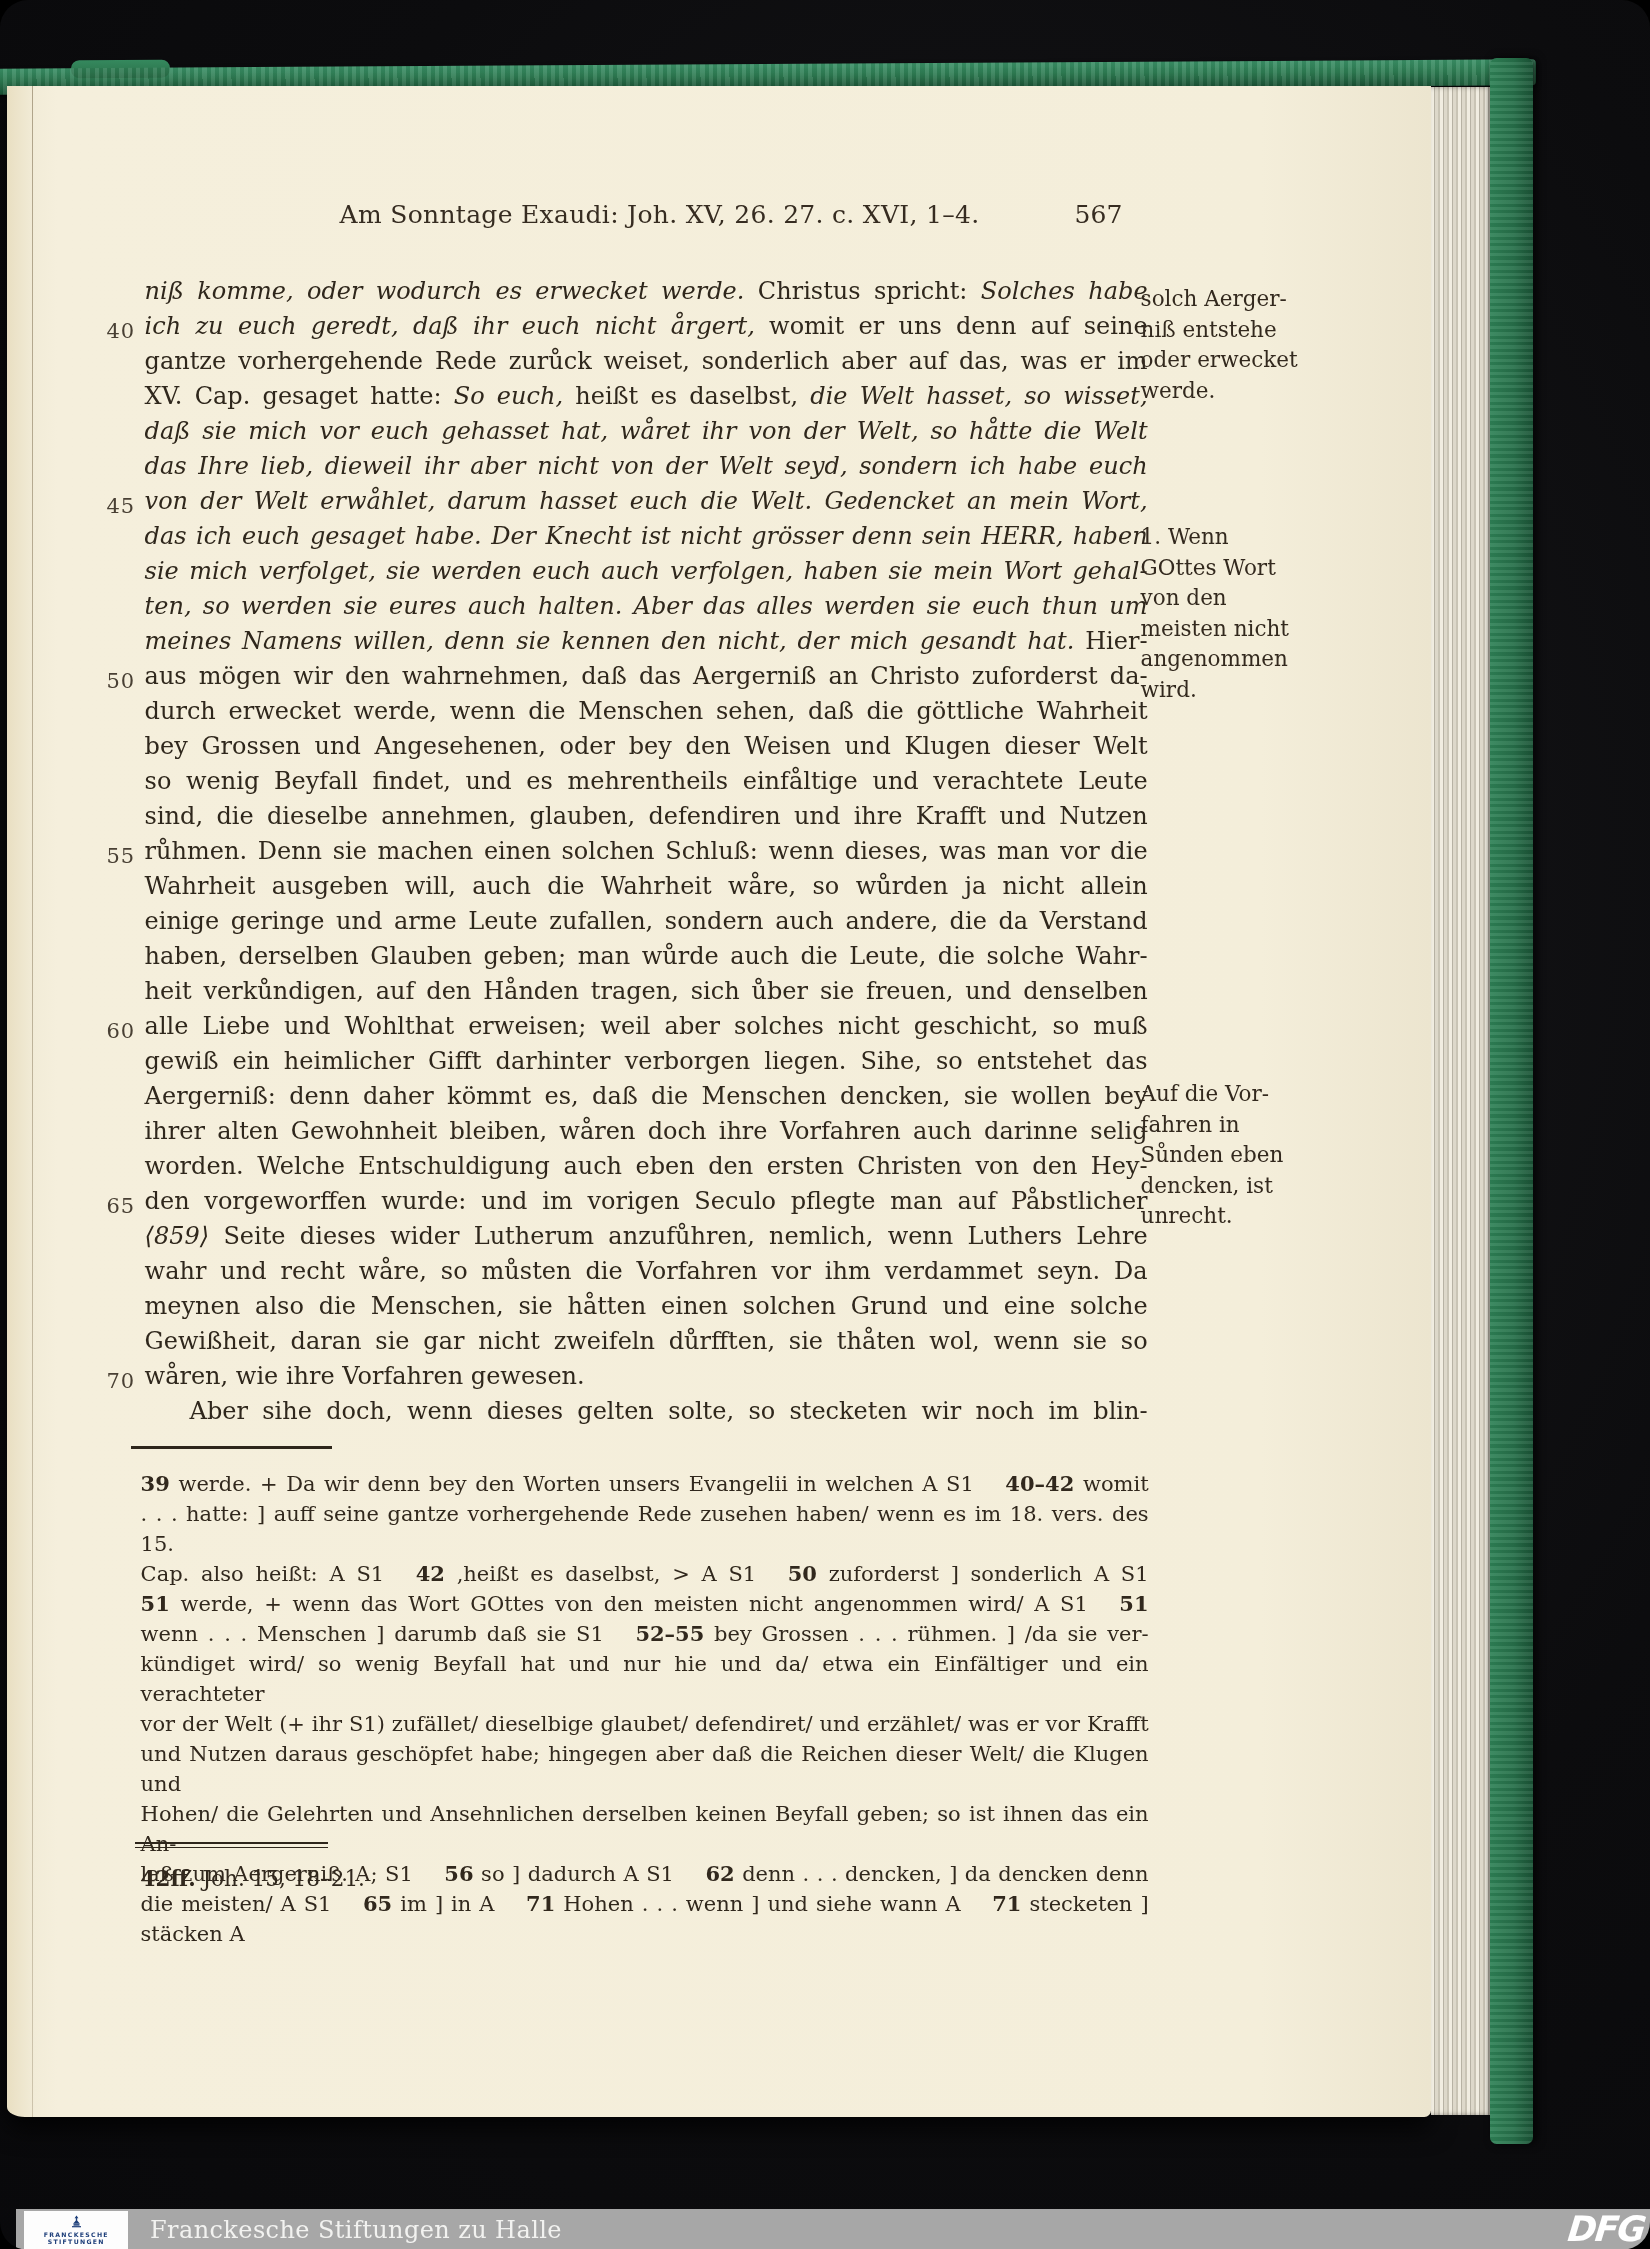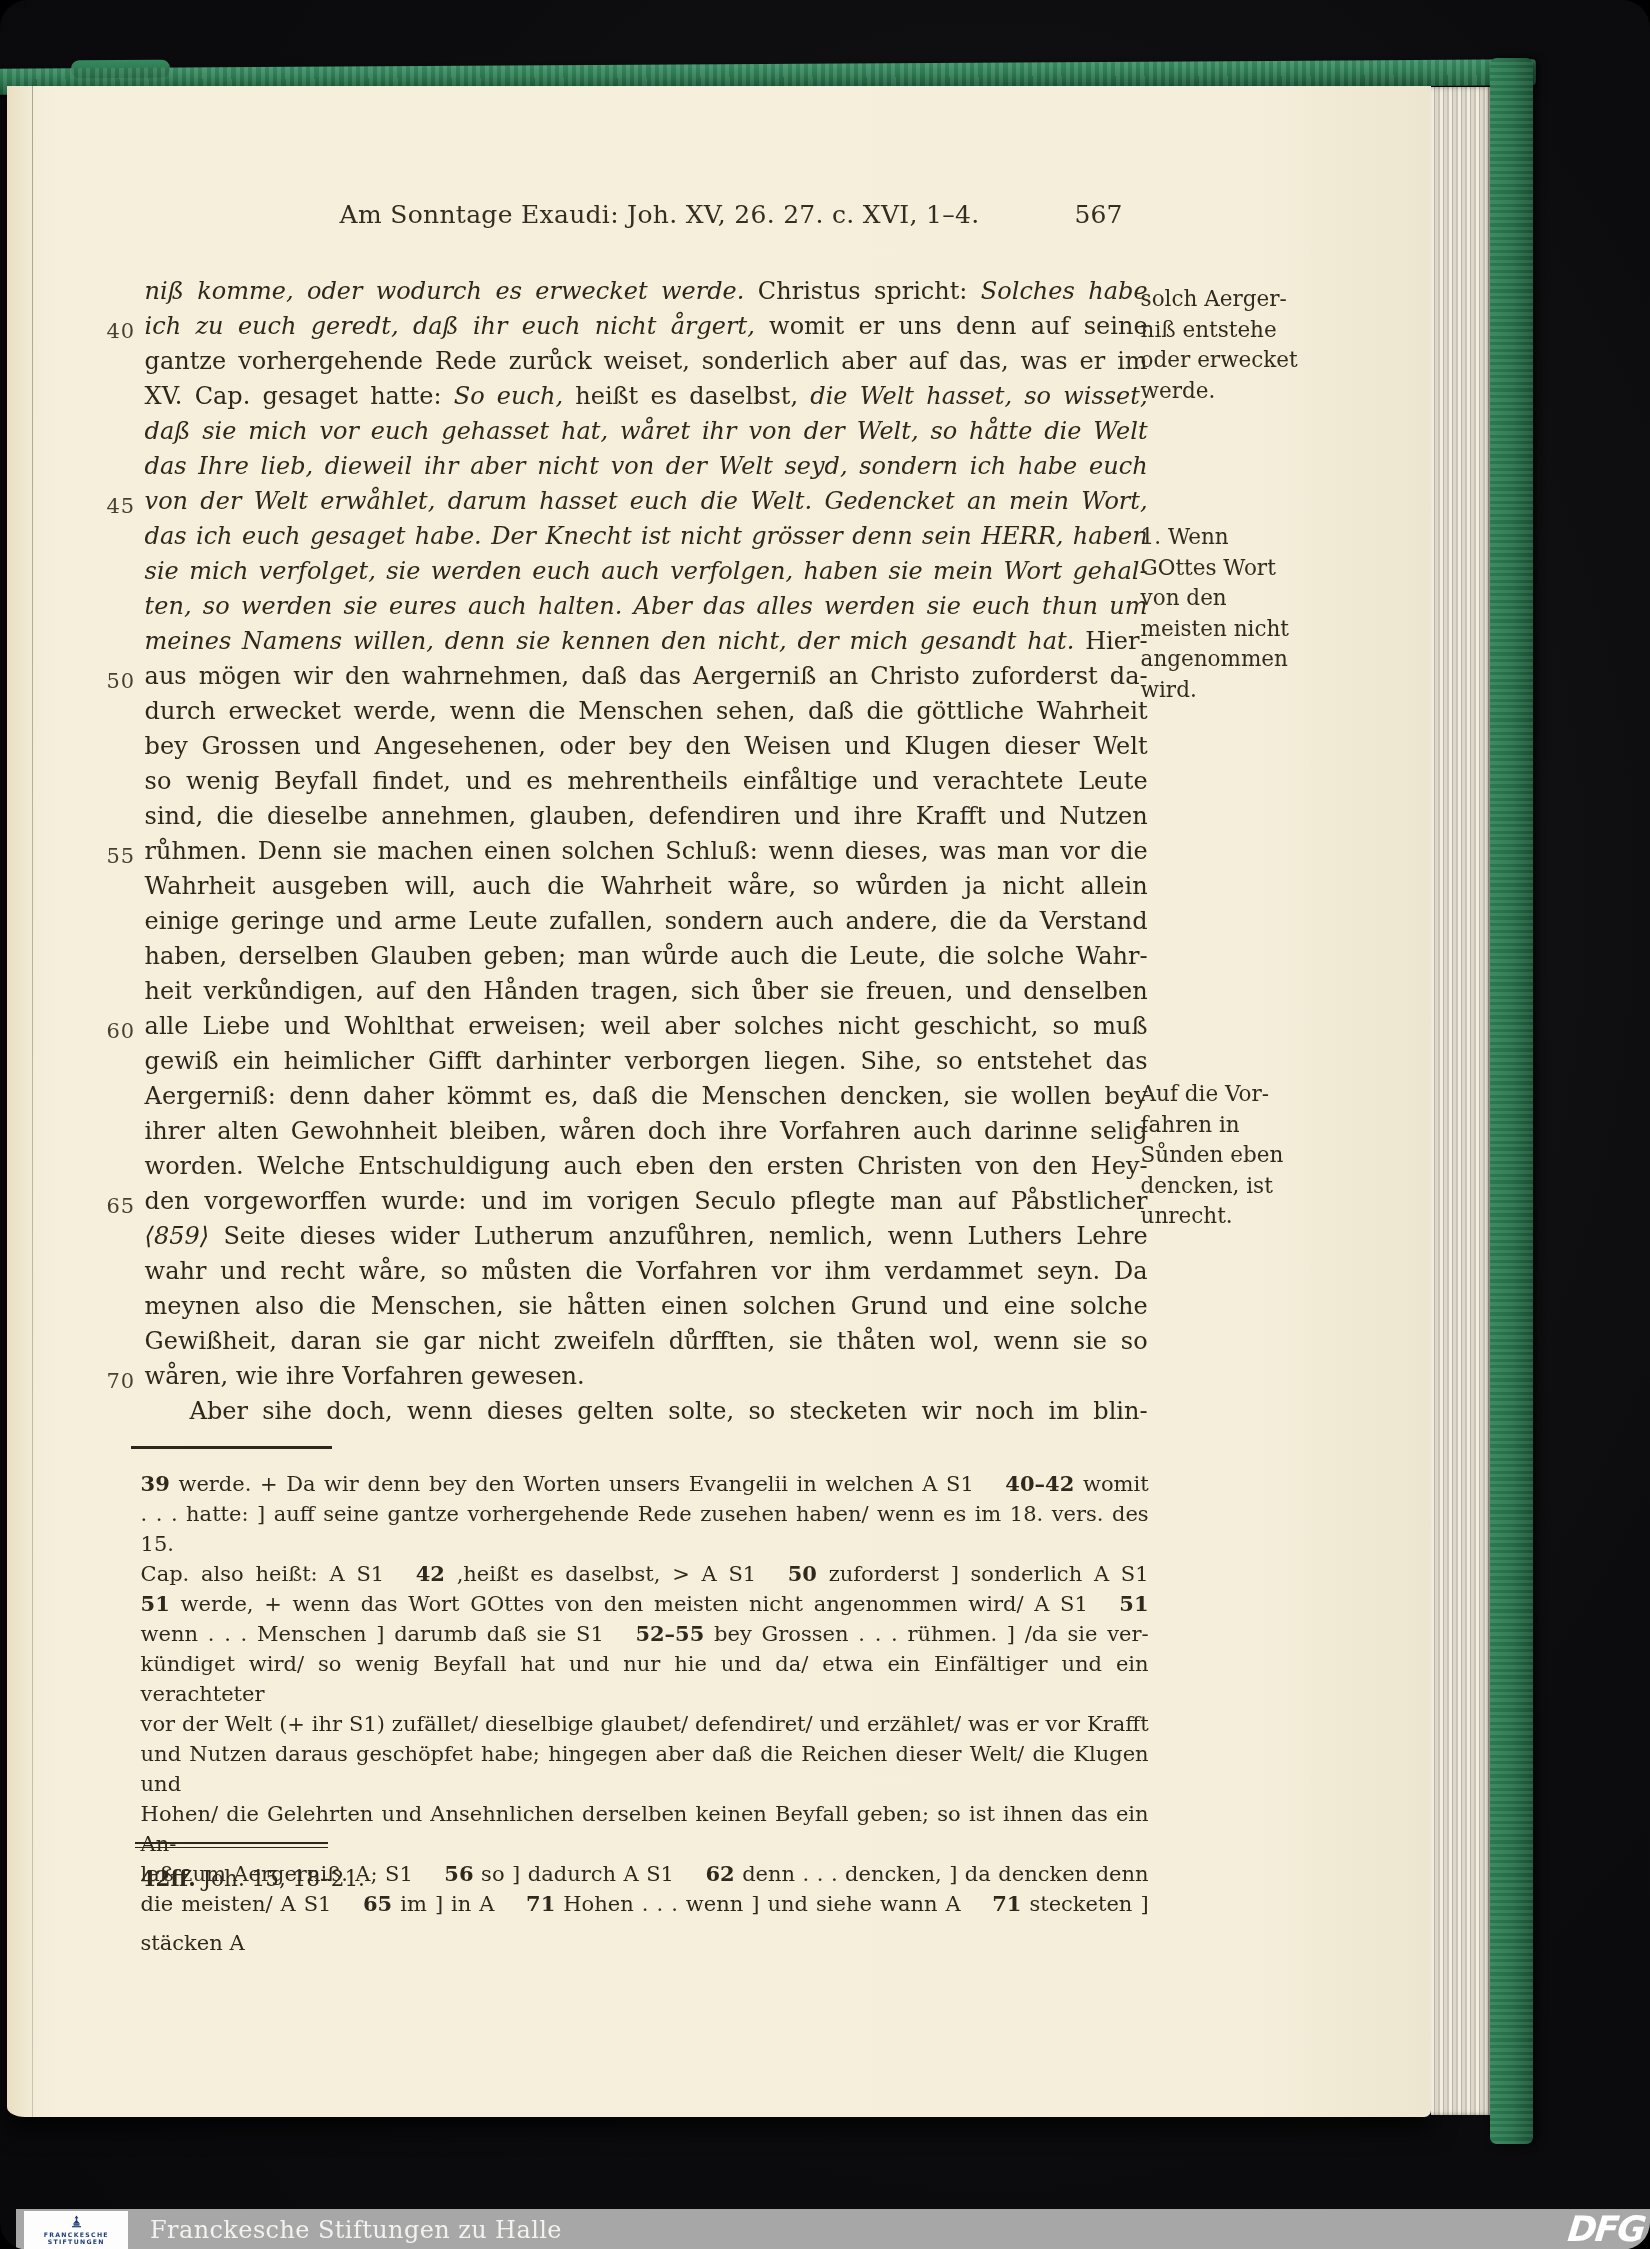--- a/index.html
+++ b/index.html
@@ -59,21 +59,21 @@
   .bl.indent{padding-left:45px;}
   .it{font-style:italic;}
   .lnum{position:absolute;left:-38px;top:5px;font-size:21px;color:#494034;letter-spacing:0.8px;font-style:normal;}
   
   .mnote{position:absolute;left:1134px;width:158px;font-size:21.5px;line-height:30.5px;color:#33291e;}
   .mn0{top:177px;margin-top:21px;} .mn1{top:436px;} .mn2{top:993px;}
   
   .app-rule{position:absolute;left:124px;top:1360px;width:201px;height:0;border-top:3.3px solid #2e261b;}
   .apparatus{position:absolute;left:134px;top:1383px;width:1008px;font-size:21px;line-height:30px;color:#31281d;}
   .al{text-align:justify;text-align-last:justify;}
-  .al.noj{text-align-last:auto;margin-top:9px;}
+  .al.noj{text-align-last:auto;}
   .al b{font-weight:bold;}
   .ref-rule{position:absolute;left:128px;top:1756px;width:193px;height:2.5px;
     border-top:2.5px solid #2e261b;border-bottom:1.7px solid #2e261b;}
   .reference{position:absolute;left:134px;top:1780px;font-size:21.5px;color:#31281d;}
   .reference b{font-weight:bold;}
   
   .footer-bar{position:absolute;left:16px;bottom:0;width:1650px;height:41px;background:#a7a7a7;}
   .logo-box{position:absolute;left:8.3px;top:1.7px;width:104px;height:38px;background:#fdfdfd;
     display:flex;flex-direction:column;align-items:center;justify-content:center;gap:0.8px;}
   .logo-text{font-family:"DejaVu Sans",sans-serif;font-size:6.2px;line-height:7px;color:#1e3f7a;

